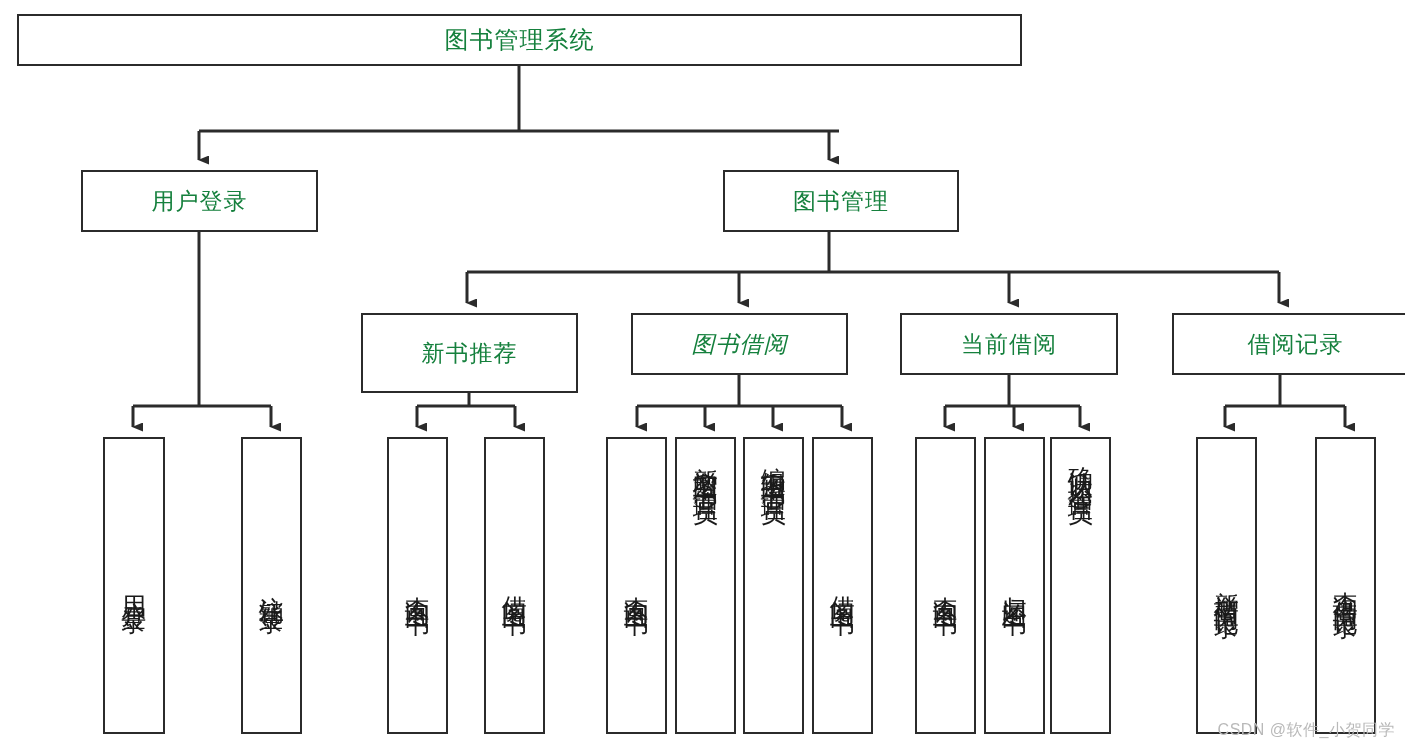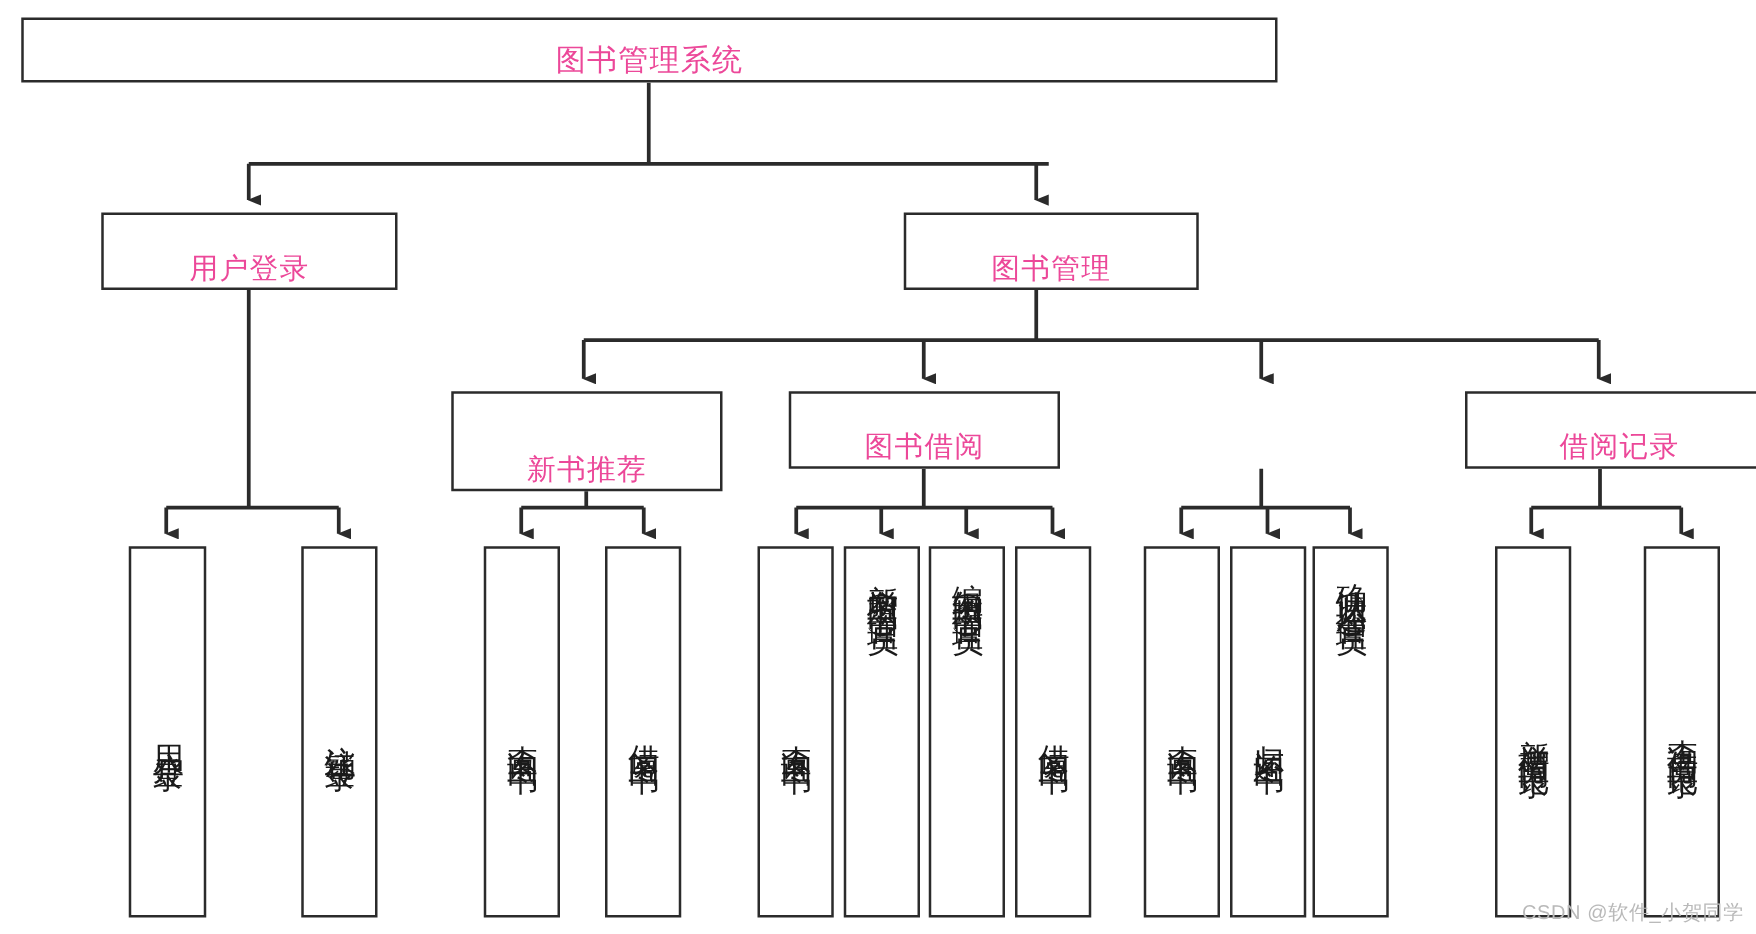--- a/index.html
+++ b/index.html
@@ -11,23 +11,23 @@
   }
   #canvas{position:relative;width:1405px;height:747px;}
   svg#edges{position:absolute;left:0;top:0;width:1405px;height:747px;pointer-events:none;}
 
   .node{
     position:absolute;
     box-sizing:border-box;
     background:#ffffff;
     border:2px solid #2b2b2b;
     display:flex;
-    align-items:flex-end;
+    align-items:center;
     justify-content:center;
-    color:#ec4899;
+    color:#15803d;
   }
   .node.h{ font-size:23px; letter-spacing:1px; }
   .node.root{ font-size:24px; letter-spacing:1px; }
 
   .leaf{
     position:absolute;
     box-sizing:border-box;
     background:#ffffff;
     border:2px solid #2b2b2b;
     display:flex;
@@ -119,22 +119,25 @@
   <div class="node h" style="left:81px;top:170px;width:237px;height:62px;">
     <span>用户登录</span>
   </div>
   <div class="node h" style="left:712px;top:170px;width:236px;height:62px;margin-left:11px;">
     <span>图书管理</span>
   </div>
 
   <div class="node h" style="left:361px;top:313px;width:217px;height:80px;">
     <span>新书推荐</span>
   </div>
-  <div class="node h" style="left:631px;top:313px;width:217px;height:62px;">
+  <div class="node h" style="left:631px;top:313px;width:217px;height:62px;font-style:italic;">
     <span>图书借阅</span>
+  </div>
+  <div class="node h" style="left:900px;top:313px;width:218px;height:62px;">
+    <span>当前借阅</span>
   </div>
   <div class="node h" style="left:1172px;top:313px;width:247px;height:62px;">
     <span>借阅记录</span>
   </div>
 
   <div class="leaf center" style="left:103px;top:437px;width:62px;height:297px;">
     <span class="vtxt">用户登录</span>
   </div>
   <div class="leaf center" style="left:241px;top:437px;width:61px;height:297px;">
     <span class="vtxt">注销登录</span>

